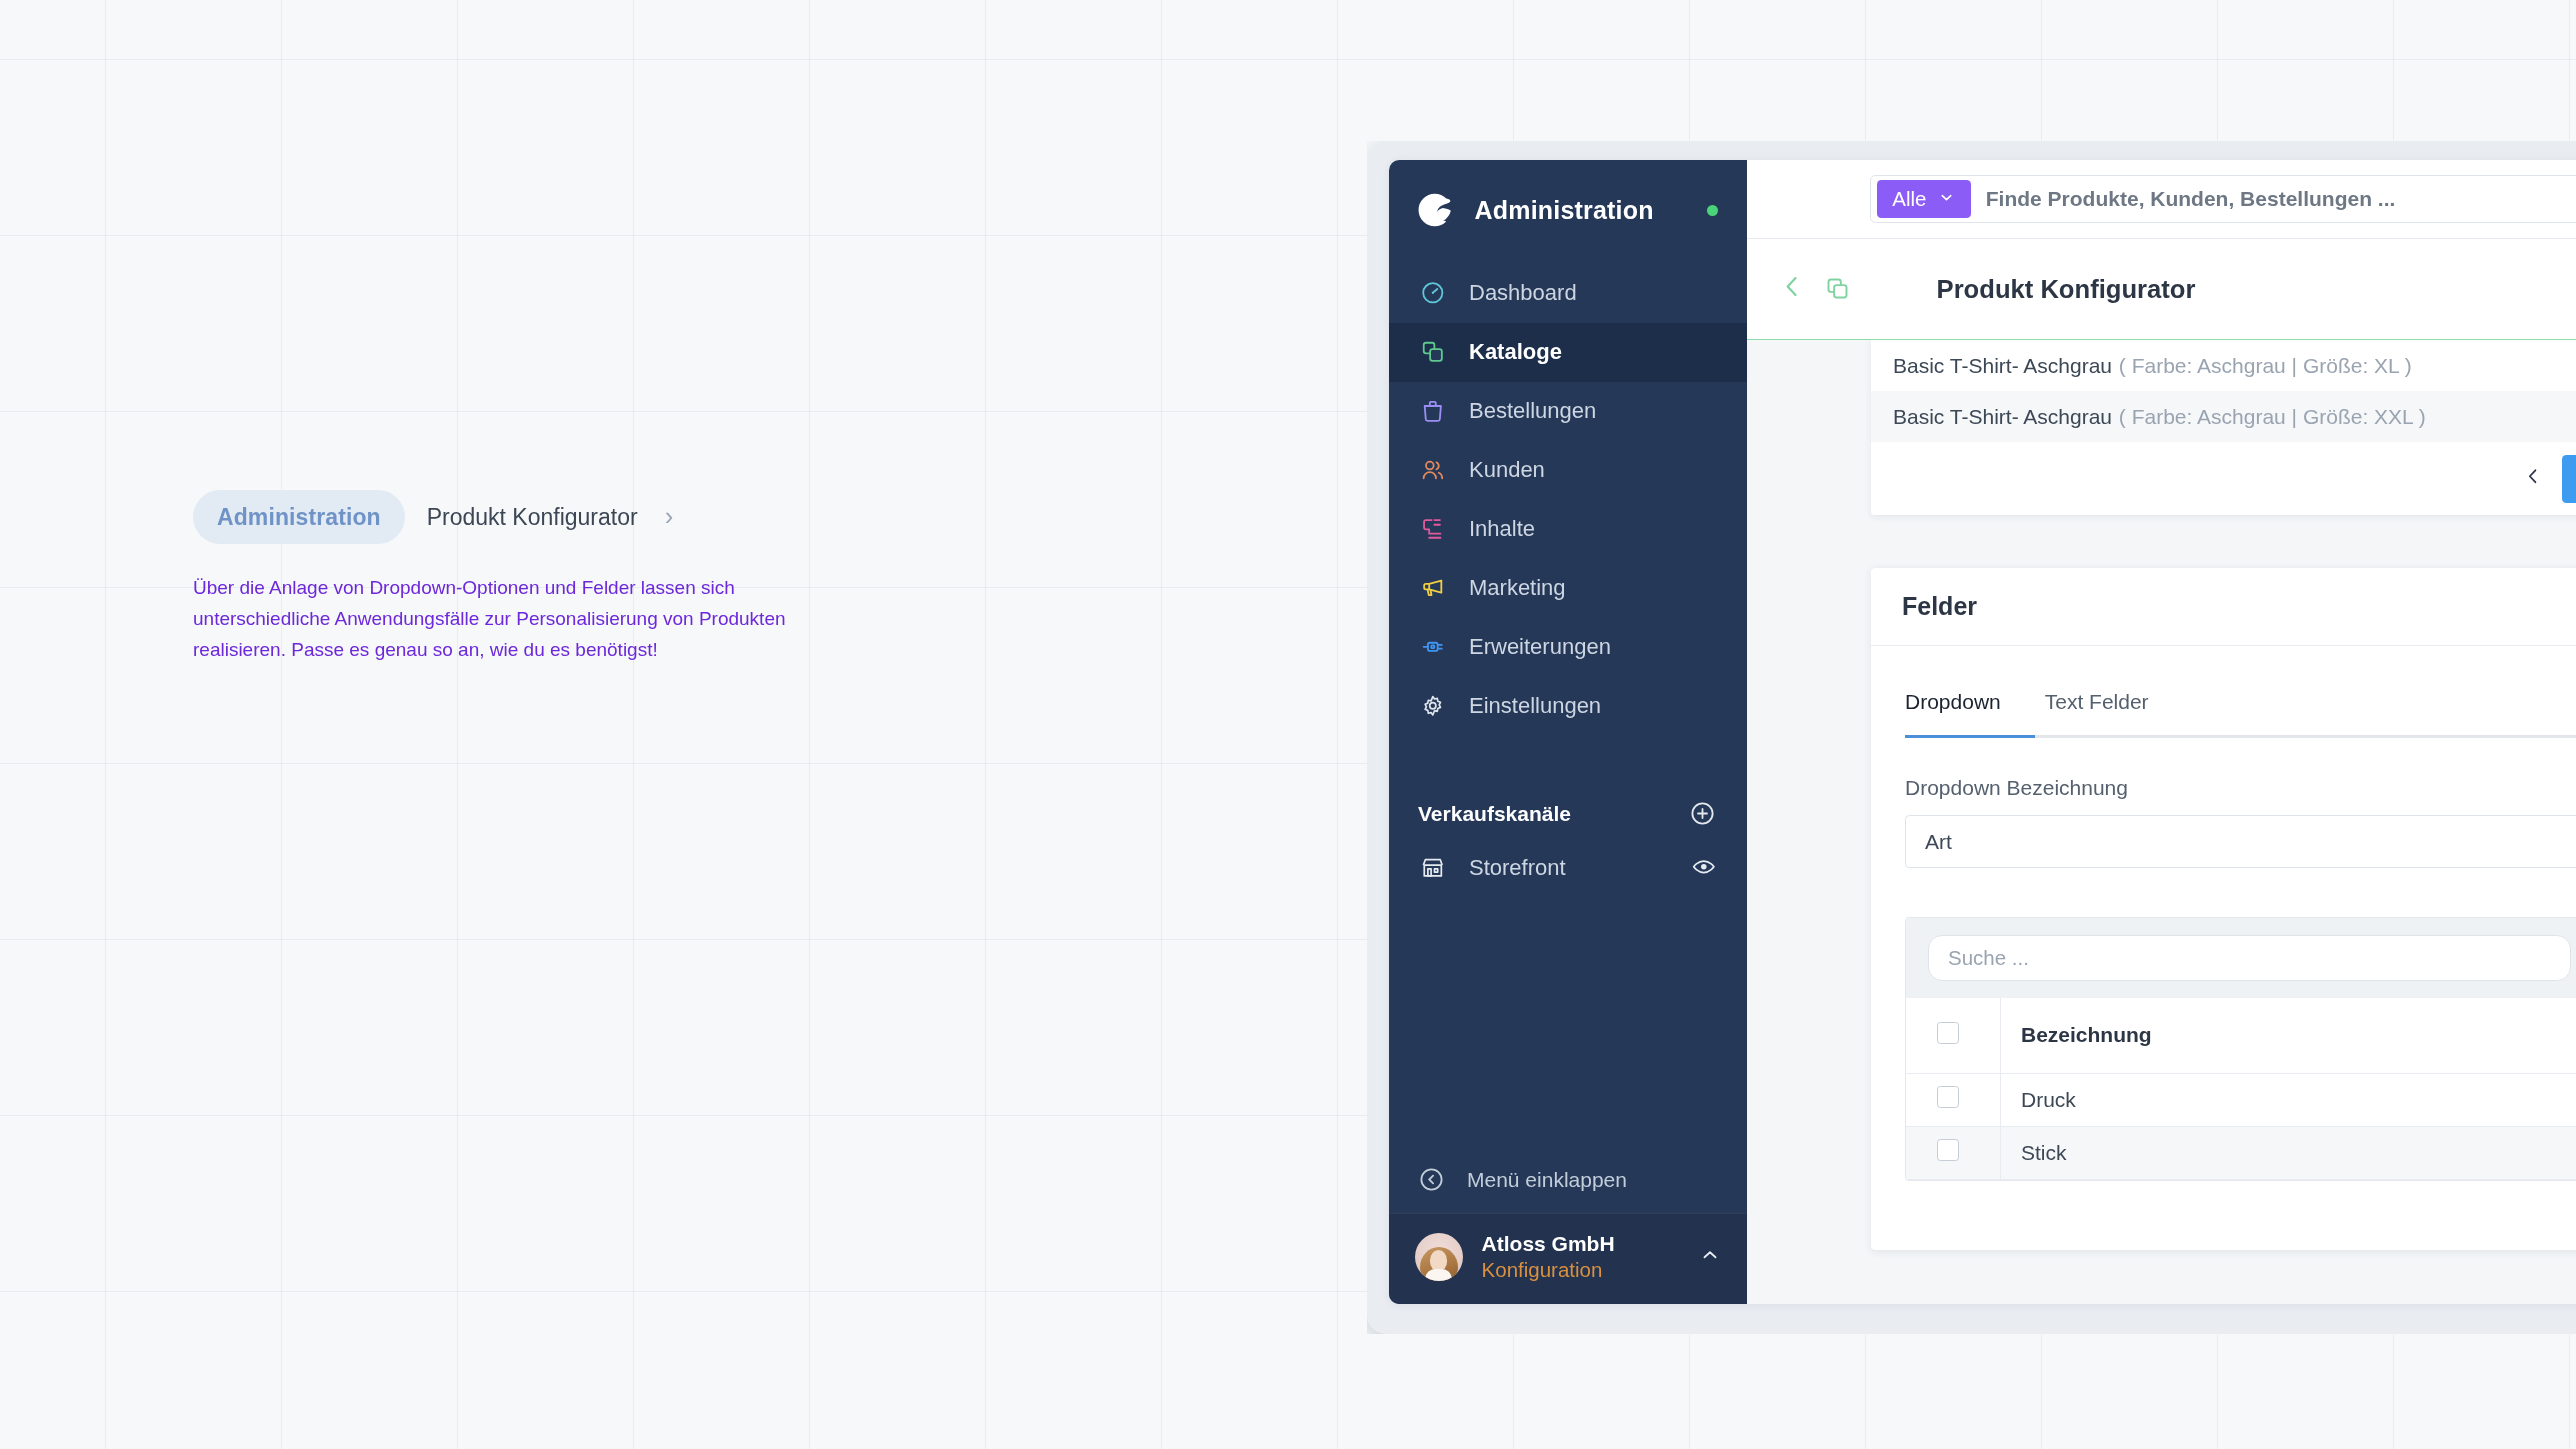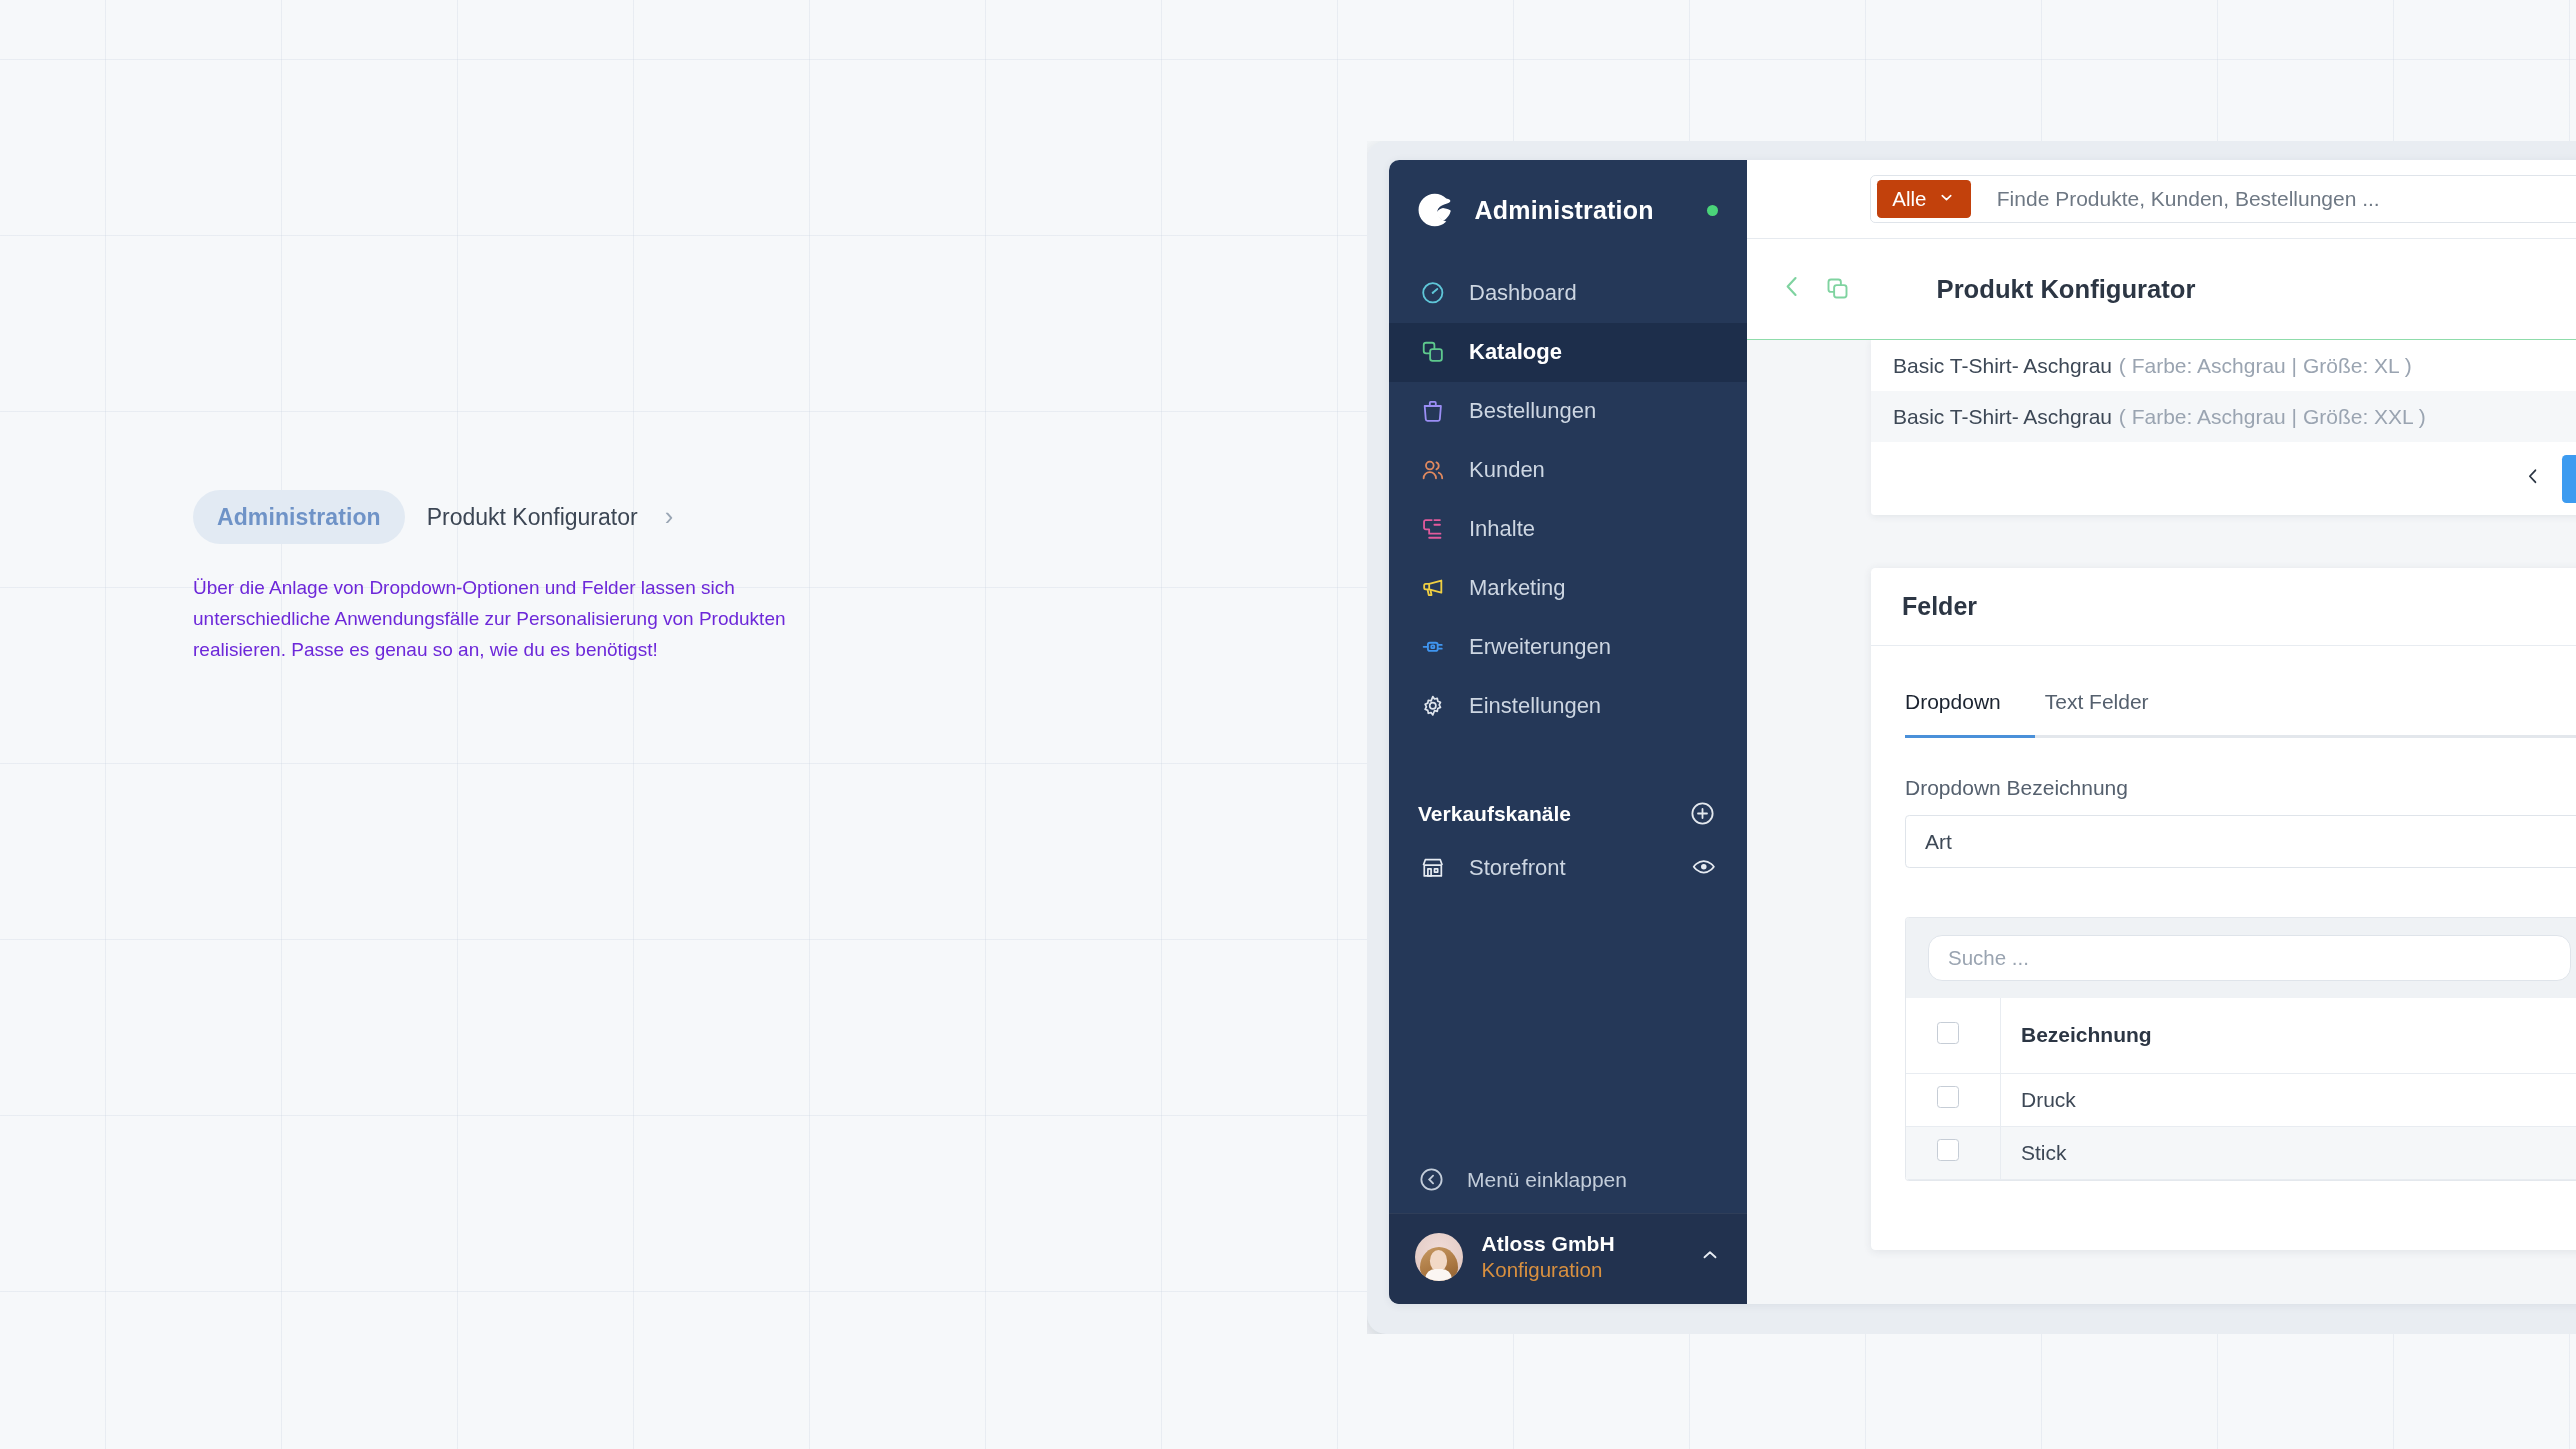--- a/index.html
+++ b/index.html
@@ -163,27 +163,27 @@
     background: #fff;
   }
   .searchbox {
     display: flex; align-items: center;
     width: 852px; height: 48px;
     border: 0.9px solid #dfe4ea; border-radius: 5.1px;
     background: #fff; overflow: hidden;
   }
   .search-scope {
     display: flex; align-items: center; gap: 12px;
-    background: #c2410c; color: #fff;
+    background: #8b5cf6; color: #fff;
     font-size: 20.5px; height: 38px;
     margin-left: 6px; padding: 0 15.3px; border-radius: 4.3px;
     flex: 0 0 auto; cursor: pointer;
   }
   .search-scope .chev { font-size: 16px; }
-  .search-ph { color: #6e7884; font-size: 21px; padding-left: 26px; }
+  .search-ph { color: #6e7884; font-size: 21px; padding-left: 15px; font-weight: bold; }
 
   .pagehead {
     height: 101px; flex: 0 0 101px;
     display: flex; align-items: center;
     padding: 0 0 0 17px;
     background: #fff;
     border-bottom: 1.7px solid #8fdcab;
   }
   .ph-back { color: #7fd3a0; font-size: 32px; line-height:1; padding: 0 13.6px; cursor:pointer; font-weight:300;}
   .ph-copy { width: 29px; height: 29px; margin-left: 3.4px; cursor:pointer;}

